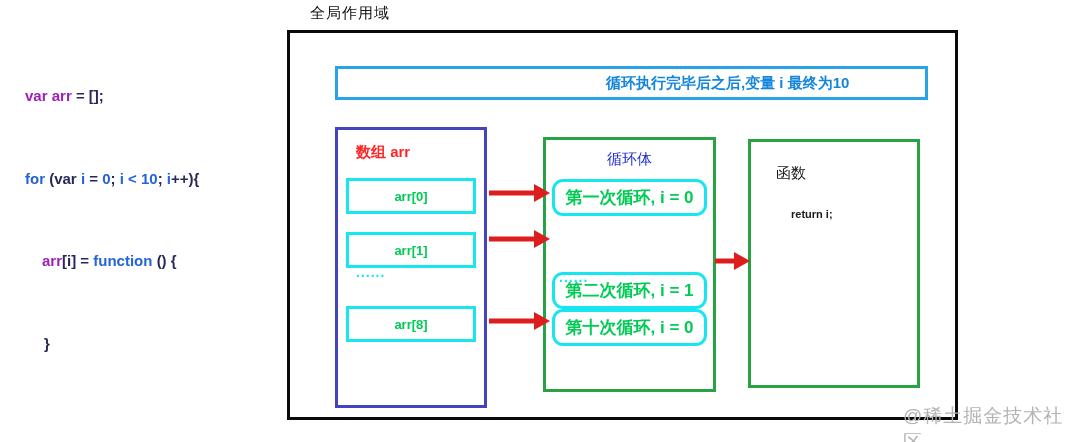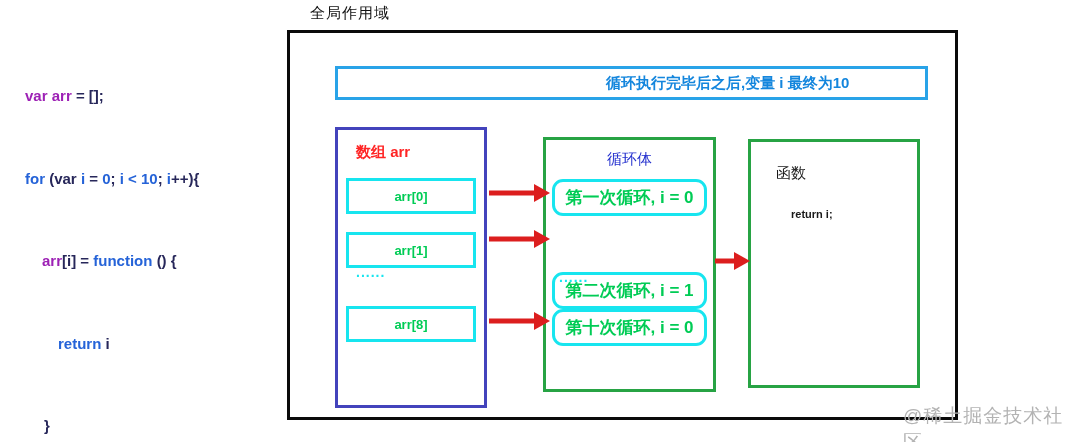--- a/index.html
+++ b/index.html
@@ -92,21 +92,20 @@
 </style>
 </head>
 <body>
 
 <div class="canvas">
 
   <div class="code-panel">
     <div class="code-line"><span class="tok purple">var </span><span class="tok purple">arr </span><span class="tok dark">= </span><span class="tok dark">[];</span></div>
     <div class="code-line"><span class="tok blue">for </span><span class="tok dark">(</span><span class="tok dark">var </span><span class="tok blue">i </span><span class="tok dark">= </span><span class="tok blue">0</span><span class="tok dark">; </span><span class="tok blue">i </span><span class="tok blue">&lt; </span><span class="tok blue">10</span><span class="tok dark">; </span><span class="tok blue">i</span><span class="tok dark">++){</span></div>
     <div class="code-line ind-1"><span class="tok purple">arr</span><span class="tok dark">[i] </span><span class="tok dark">= </span><span class="tok blue">function </span><span class="tok dark">() {</span></div>
-    <div class="code-line ind-2"><span class="tok blue">return </span><span class="tok dark">i</span></div>
     <div class="code-line ind-b"><span class="tok dark">}</span></div>
     
     
   </div>
 
   <div class="scope-label">全局作用域</div>
 
   <div class="outer-box">
 
     <div class="banner">

